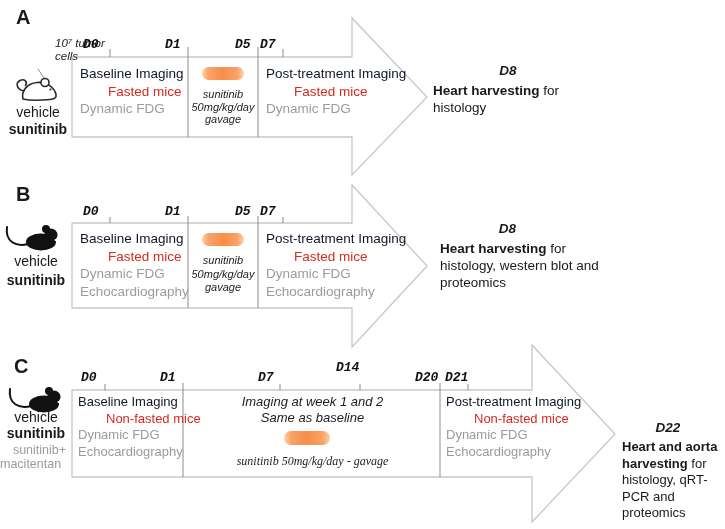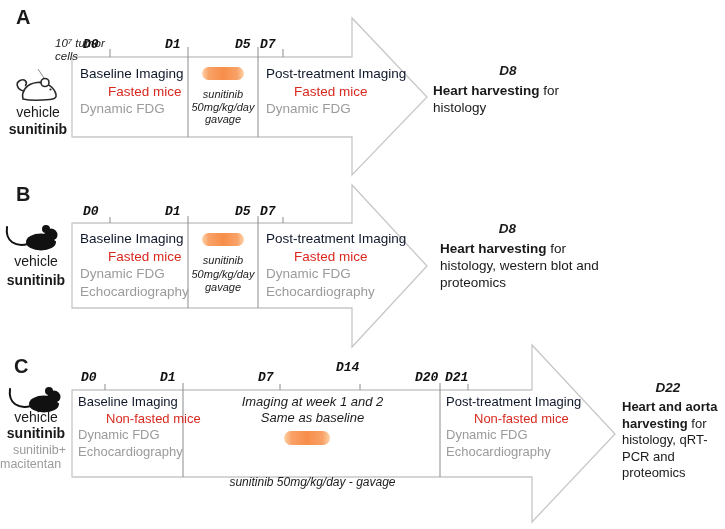--- a/index.html
+++ b/index.html
@@ -186,30 +186,30 @@
     <div class="red">Non-fasted mice</div>
     <div class="grayt">Dynamic FDG</div>
     <div class="grayt">Echocardiography</div>
   </div>
 
   <div class="mid-c" style="left:190px; top:394px; width:245px;">
     <div>Imaging at week 1 and 2</div>
     <div>Same as baseline</div>
   </div>
   <div class="pill" style="left:284px; top:431px; width:46px; height:14px;"></div>
-  <div class="mid-c" style="left:190px; top:474px; width:245px; font-size:12px;">sunitinib 50mg/kg/day - gavage</div>
+  <div class="mid-c" style="left:190px; top:453px; width:245px; font-size:12px;font-family:Liberation Serif, serif;">sunitinib 50mg/kg/day - gavage</div>
 
   <div class="phase small" style="left:446px; top:394px;">
     <div class="l1">Post-treatment Imaging</div>
     <div class="red">Non-fasted mice</div>
     <div class="grayt">Dynamic FDG</div>
     <div class="grayt">Echocardiography</div>
   </div>
 
   <div class="ep" style="left:622px; top:380px; width:106px;">
-    <div class="ep-day" style="width:92px;">D22</div>
+    <div class="ep-day" style="width:92px;margin-top:40px;">D22</div>
     <div class="ep-text tight">
       <span class="bold">Heart and aorta harvesting</span><span> for</span>
       <span>histology, qRT-PCR and proteomics</span>
     </div>
   </div>
 
 </div>
 
 </body></html>

